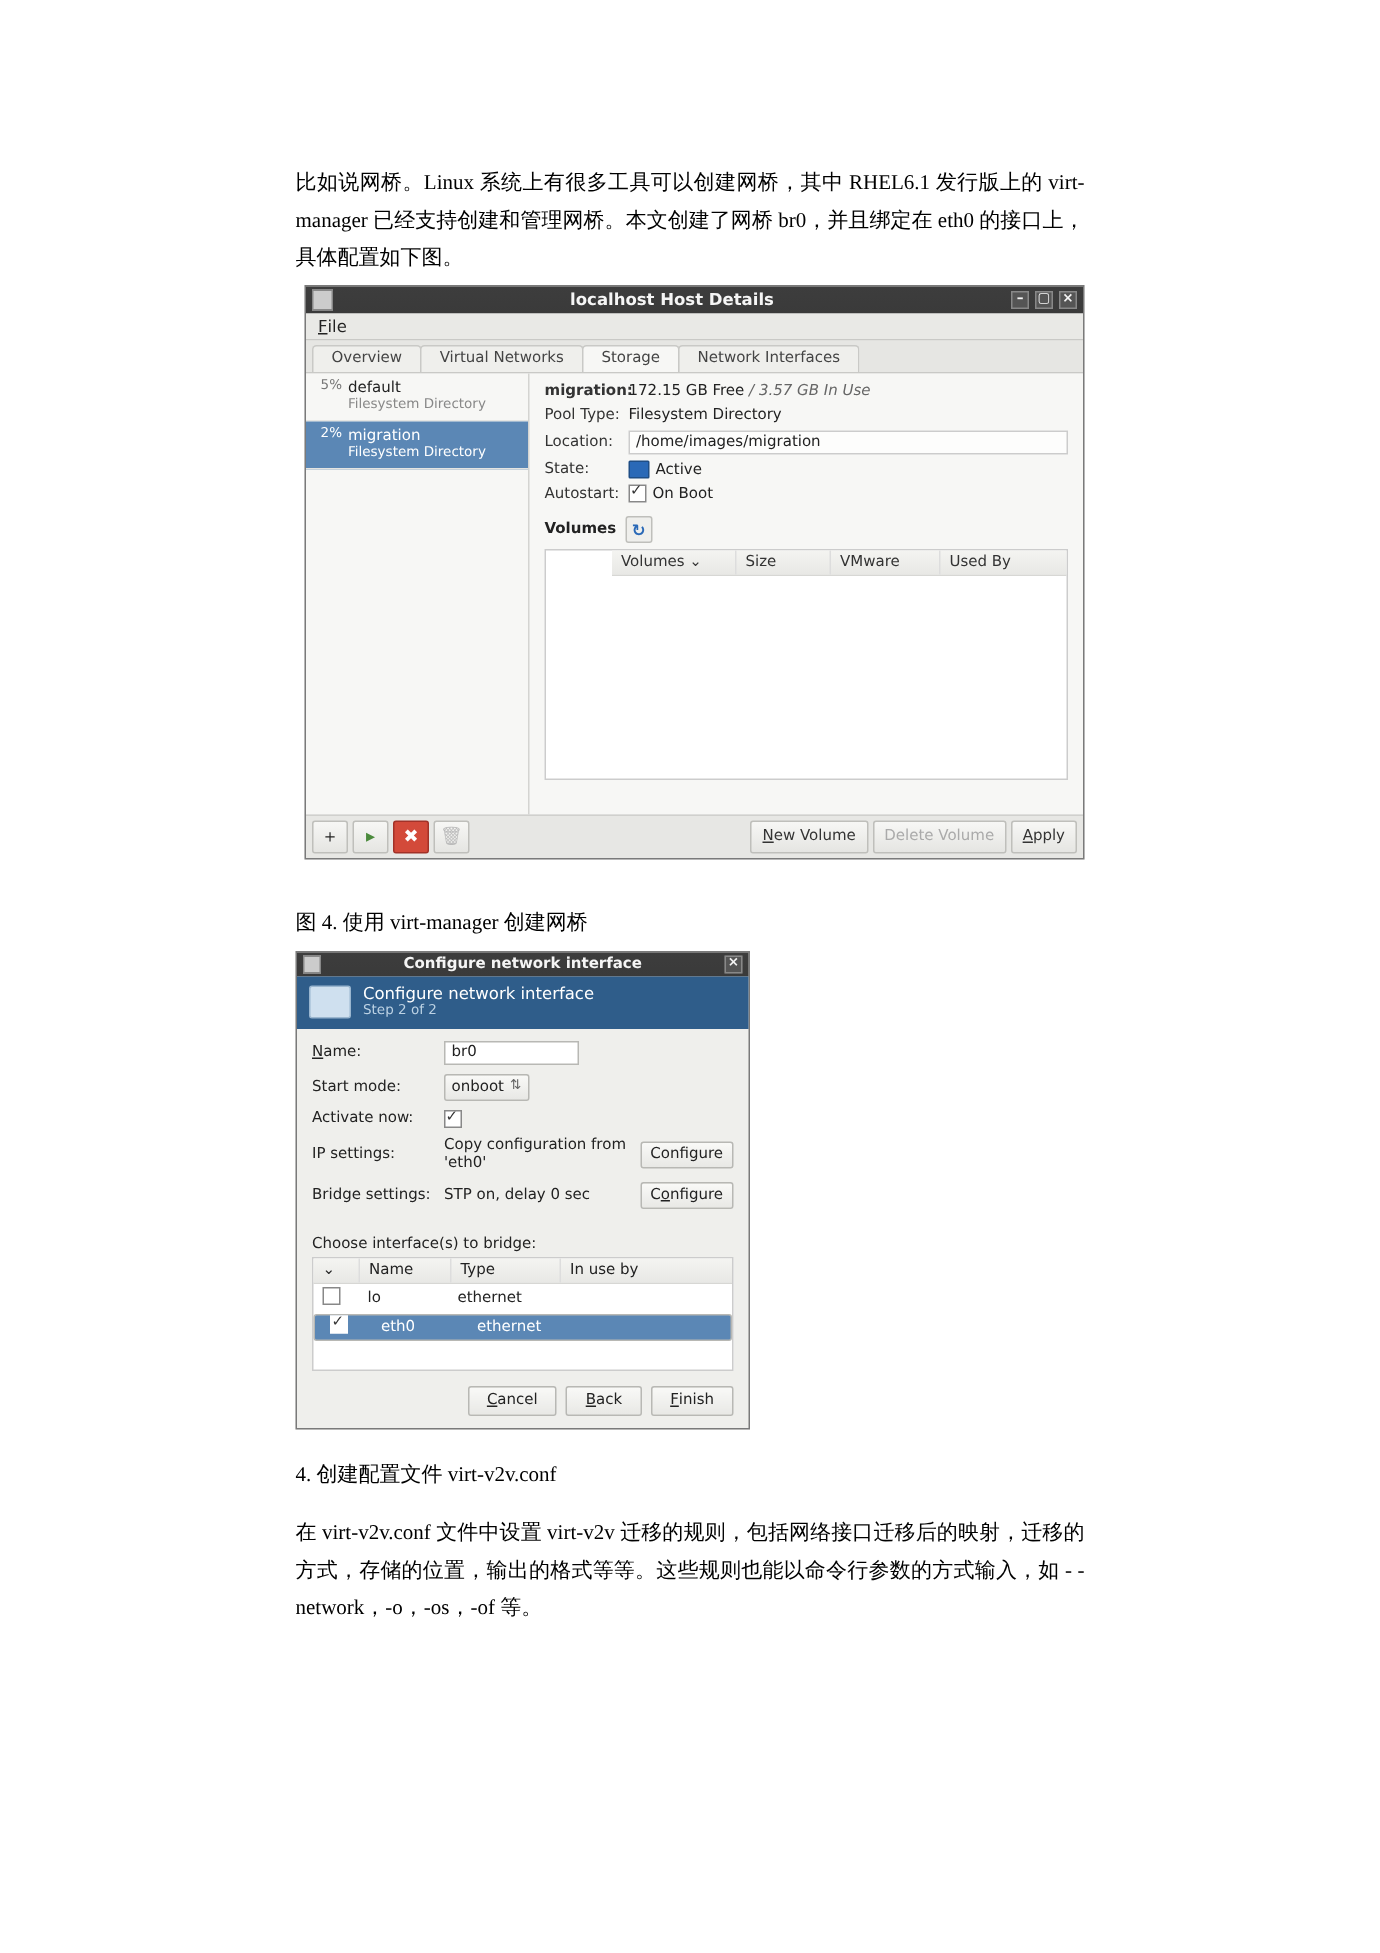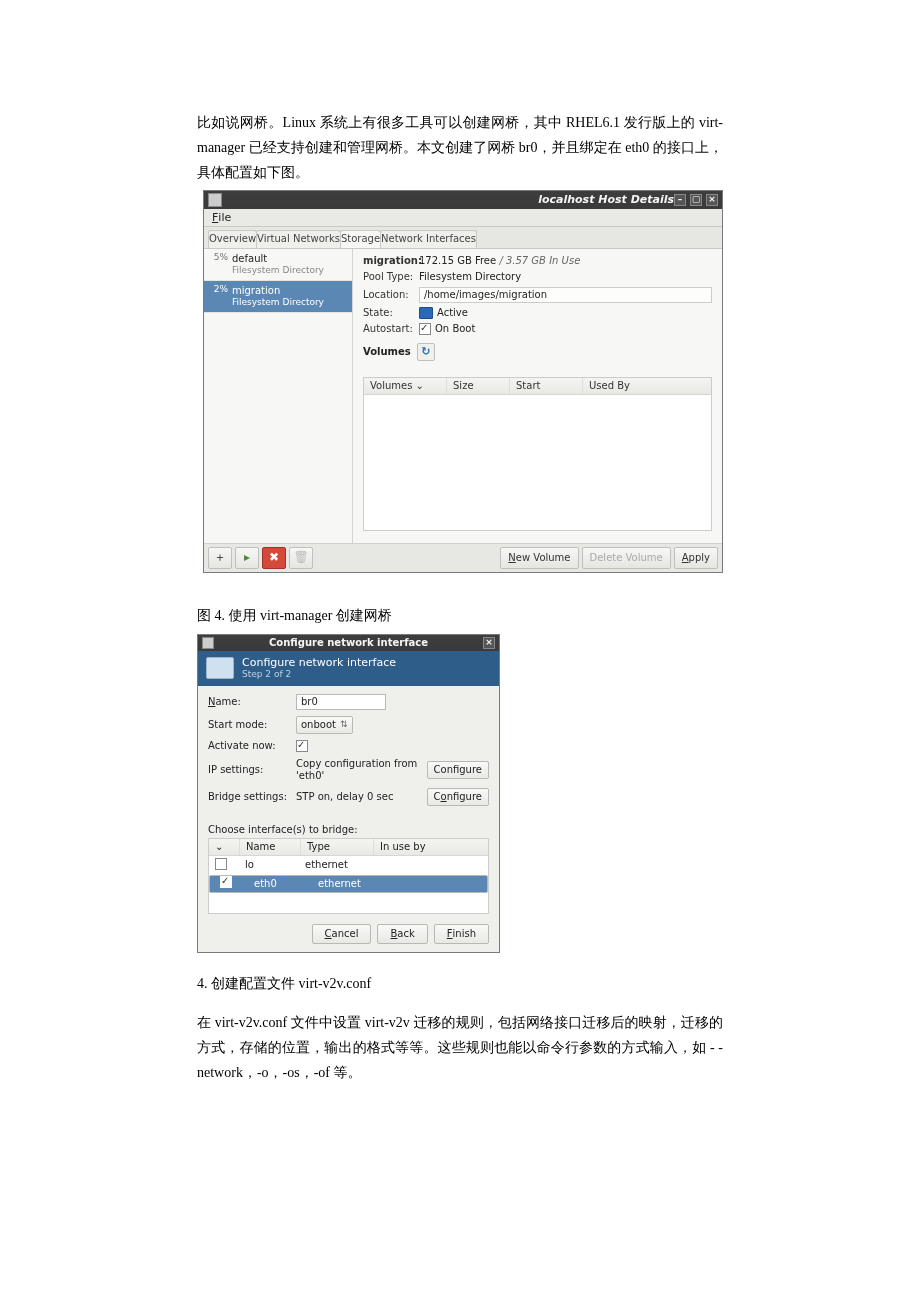--- a/index.html
+++ b/index.html
@@ -38,21 +38,21 @@
     display:flex; align-items:center; justify-content:space-between;
     background: linear-gradient(#3d3d3d,#3a3a3a);
     color:#f5f5f5; height:18px; padding:0 4px; font-size:11px; font-weight:bold;
   }
   .figA .titlebar .wicons { display:flex; gap:4px; }
   .figA .titlebar .wicon { width:10px; height:10px; border:1px solid #888; background:#555; font-size:9px; line-height:9px; text-align:center; }
   .figA .menubar { padding:2px 8px; background:#e9e9e6; border-bottom:1px solid #c9c9c6; }
   .figA .menubar span { display:inline-block; }
   .figA .tabs { display:flex; height:18px; border-bottom:1px solid #c9c9c6; background:#e6e6e3; padding-top:3px; padding-left:4px; gap:0;}
   .figA .tab {
-    padding:2px 0; border:1px solid #c9c9c6; border-bottom:none;
+    padding:2px 12px; border:1px solid #c9c9c6; border-bottom:none;
     background:#efefec; margin-right:-1px; font-size:10px; color:#444;
     border-top-left-radius:3px; border-top-right-radius:3px;
   }
   .figA .tab.active { background:#f7f7f5; position:relative; z-index:2; }
   .figA .body { display:flex; background:#f7f7f5; }
   .figA .sidebar { width:148px; border-right:1px solid #d4d4d1; padding:0; }
   .figA .pool {
     padding:4px 6px 4px 6px; border-bottom:1px solid #e4e4e1; font-size:10px; line-height:1.1;
   }
   .figA .pool .pct { float:left; width:18px; text-align:right; color:#777; font-size:9px; margin-right:4px; }
@@ -77,21 +77,21 @@
   }
   .figA .chk {
     display:inline-block; width:10px; height:10px; border:1px solid #888; background:#fff;
     margin-right:4px; vertical-align:middle; position:relative;
   }
   .figA .chk.on::after { content:"✓"; position:absolute; top:-2px; left:0; font-size:10px; color:#333; }
 
   .figA .volhdr { margin-top:8px; display:flex; align-items:center; gap:6px; font-weight:bold; font-size:10px; }
   .figA .refresh-btn { width:16px; height:16px; border:1px solid #bfbfbb; background:#efefec; border-radius:2px; display:flex; align-items:center; justify-content:center; font-size:11px; color:#2a69b7;}
   .figA .voltable {
-    margin-top:16px; border:1px solid #ccc; height:152px; background:#fff;
+    margin-top:4px; border:1px solid #ccc; height:152px; background:#fff;padding-left:44px;
   }
   .figA .voltable .hdr {
     display:flex; background:linear-gradient(#f4f4f1,#e8e8e5); border-bottom:1px solid #d7d7d4;
     font-size:10px; color:#333;
   }
   .figA .voltable .hdr div { padding:2px 6px; border-right:1px solid #ddd; }
   .figA .voltable .hdr .c1 { width:70px; }
   .figA .voltable .hdr .c2 { width:50px; }
   .figA .voltable .hdr .c3 { width:60px; }
   .figA .voltable .hdr .c4 { flex:1; border-right:none; }
@@ -178,21 +178,21 @@
 
 <div class="page">
 
   <p class="paragraph" style="margin-bottom:0;">比如说网桥。Linux 系统上有很多工具可以创建网桥，其中 RHEL6.1 发行版上的 virt-manager 已经支持创建和管理网桥。本文创建了网桥 br0，并且绑定在 eth0 的接口上，具体配置如下图。</p>
 
   <div style="display:flex; align-items:flex-end;">
 
     <div class="figA">
       <div class="titlebar">
         <span style="width:12px;height:12px;background:#ccc;border:1px solid #888;display:inline-block;"></span>
-        <span style="flex:1;text-align:right;font-style:italic;">localhost Host Details</span>
+        <span style="flex:1;text-align:center;">localhost Host Details</span>
         <span class="wicons">
           <span class="wicon">–</span>
           <span class="wicon">▢</span>
           <span class="wicon">×</span>
         </span>
       </div>
       <div class="menubar">
         <span><span class="ul">F</span>ile</span>
       </div>
       <div class="tabs">
@@ -243,21 +243,21 @@
             </div>
 
           <div class="volhdr">
             <span>Volumes</span>
             <span class="refresh-btn">↻</span>
           </div>
           <div class="voltable">
             <div class="hdr">
               <div class="c1">Volumes ⌄</div>
               <div class="c2">Size</div>
-              <div class="c3">Start</div>
+              <div class="c3">VMware</div>
               <div class="c4">Used By</div>
             </div>
           </div>
         </div>
       </div>
       <div class="footer">
         <div class="fleft">
           <span class="fbtn">＋</span>
           <span class="fbtn" style="color:#4a8a3c;">▸</span>
           <span class="fbtn" style="background:#d34a3a;color:#fff;border-color:#a23228;">✖</span>

